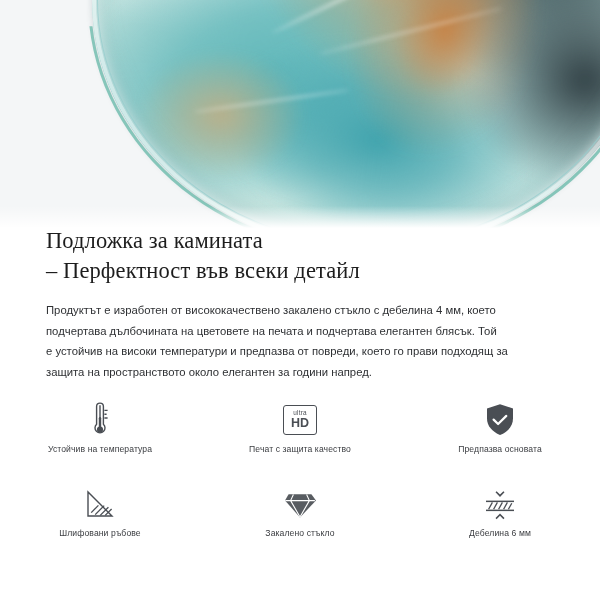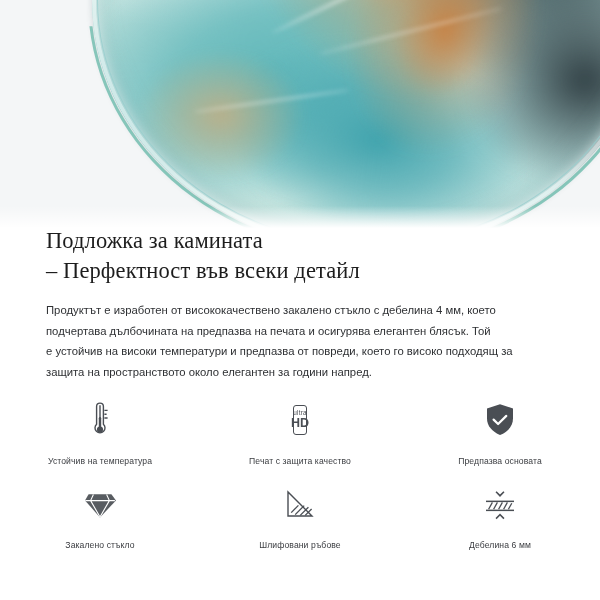--- a/index.html
+++ b/index.html
@@ -171,31 +171,31 @@
     align-items: center;
     justify-content: flex-start;
   }
   .feature .ico {
     height: 44px;
     display: flex;
     align-items: center;
     justify-content: center;
   }
   .feature .cap {
-    margin-top: 14px;
+    margin-top: 2px;
     font-size: 8.6px;
     color: #3a3c40;
     text-align: center;
     letter-spacing: 0.1px;
   }
   .icon-stroke { stroke: #4a4e54; fill: none; stroke-width: 1.4; }
   .icon-fill { fill: #4a4e54; }
 
   .hd-badge {
-    width: 14px; height: 30px;
+    width: 34px; height: 30px;
     border: 1.4px solid #4a4e54;
     border-radius: 3px;
     display: flex; flex-direction: column;
     align-items: center; justify-content: center;
     line-height: 1;
   }
   .hd-badge .u { font-size: 6.4px; color: #4a4e54; letter-spacing: 0.2px; }
   .hd-badge .h { font-size: 12.5px; font-weight: bold; color: #4a4e54; margin-top: 1px; }
 
   .footer-bar {
@@ -230,22 +230,22 @@
   <div class="hero-fade"></div>
 </div>
 
 <div class="content">
   <h1 class="title">
     <span class="l1">Подложка за камината</span>
     <span class="l2">– Перфектност във всеки детайл</span>
   </h1>
   <p class="paragraph">
     <span>Продуктът е изработен от висококачествено закалено стъкло с дебелина 4 мм, което</span>
-    <span>подчертава дълбочината на предпазва на печата и осигурява елегантен блясък. Той</span>
-    <span>е устойчив на високи температури и предпазва от повреди, което го високо подходящ за</span>
+    <span>подчертава дълбочината на цветовете на печата и подчертава елегантен блясък. Той</span>
+    <span>е устойчив на високи температури и предпазва от повреди, което го прави подходящ за</span>
     <span>защита на пространството около елегантен за години напред.</span>
   </p>
 </div>
 
 <div class="features">
 
   <div class="feature">
     <div class="ico">
       <svg width="26" height="40" viewBox="0 0 26 40">
         <path class="icon-stroke" d="M13 5.2v20.2"></path>
@@ -269,46 +269,46 @@
   </div>
 
   <div class="feature">
     <div class="ico">
       <svg width="34" height="40" viewBox="0 0 34 40">
         <path class="icon-fill" d="M17 4.2 30 8.4v10.2c0 7.4-5.3 13.4-13 16.4-7.7-3-13-9-13-16.4V8.4L17 4.2z"></path>
         <path d="M10.6 19.6l4.5 4.4 8.2-8.1" stroke="#ffffff" stroke-width="2.2" fill="none" stroke-linecap="round" stroke-linejoin="round"></path>
       </svg>
     </div>
     <div class="cap">Предпазва основата</div>
-  </div>
-
-  <div class="feature">
-    <div class="ico">
-      <svg width="38" height="36" viewBox="0 0 38 36">
-        <path class="icon-fill" d="M7.6 8.2h22.8l4.6 6.2L19 31.4 4 14.4l3.6-6.2z" opacity="0.92"></path>
-        <path d="M4.3 14.6h29.6M12.4 8.4 9.6 14.6 19 31M25.6 8.4l2.8 6.2L19 31" stroke="#ffffff" stroke-width="1.1" fill="none"></path>
-      </svg>
-    </div>
-    <div class="cap">Закалено стъкло</div>
   </div>
 
   <div class="feature">
     <div class="ico">
       <svg width="36" height="36" viewBox="0 0 36 36">
         <path class="icon-stroke" d="M6 30h24L6 6v24z" stroke-width="1.5"></path>
         <path class="icon-stroke" d="M10.5 27.5 22 27.5M10.5 22.5 17 22.5M10.5 17.5 13 17.5" stroke-width="1.2" opacity="0"></path>
         <g stroke="#4a4e54" stroke-width="1.3" fill="none">
           <path d="M9.2 26.6 16.4 19.4"></path>
           <path d="M13.2 28.6 22.2 19.6"></path>
           <path d="M18.2 29.4 26.4 21.2"></path>
           <path d="M23.2 29.4 29.6 23"></path>
         </g>
       </svg>
     </div>
     <div class="cap">Шлифовани ръбове</div>
+  </div>
+
+  <div class="feature">
+    <div class="ico">
+      <svg width="38" height="36" viewBox="0 0 38 36">
+        <path class="icon-fill" d="M7.6 8.2h22.8l4.6 6.2L19 31.4 4 14.4l3.6-6.2z" opacity="0.92"></path>
+        <path d="M4.3 14.6h29.6M12.4 8.4 9.6 14.6 19 31M25.6 8.4l2.8 6.2L19 31" stroke="#ffffff" stroke-width="1.1" fill="none"></path>
+      </svg>
+    </div>
+    <div class="cap">Закалено стъкло</div>
   </div>
 
   <div class="feature">
     <div class="ico">
       <svg width="34" height="42" viewBox="0 0 34 42">
         <path class="icon-fill" d="M17 3v7.6l-3.4-3.4-1.1 1.1L17 13l4.5-4.7-1.1-1.1-3.4 3.4V3z" transform="translate(0,1)"></path>
         <rect class="icon-fill" x="3" y="17.6" width="28" height="1.5"></rect>
         <rect class="icon-fill" x="3" y="26.6" width="28" height="1.5"></rect>
         <g stroke="#4a4e54" stroke-width="1.3">
           <path d="M5.6 26.2 9.4 19.4"></path>

